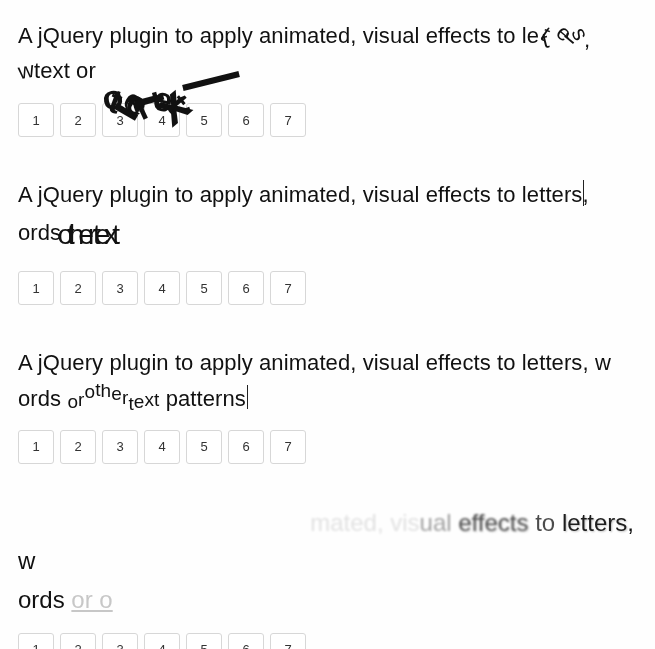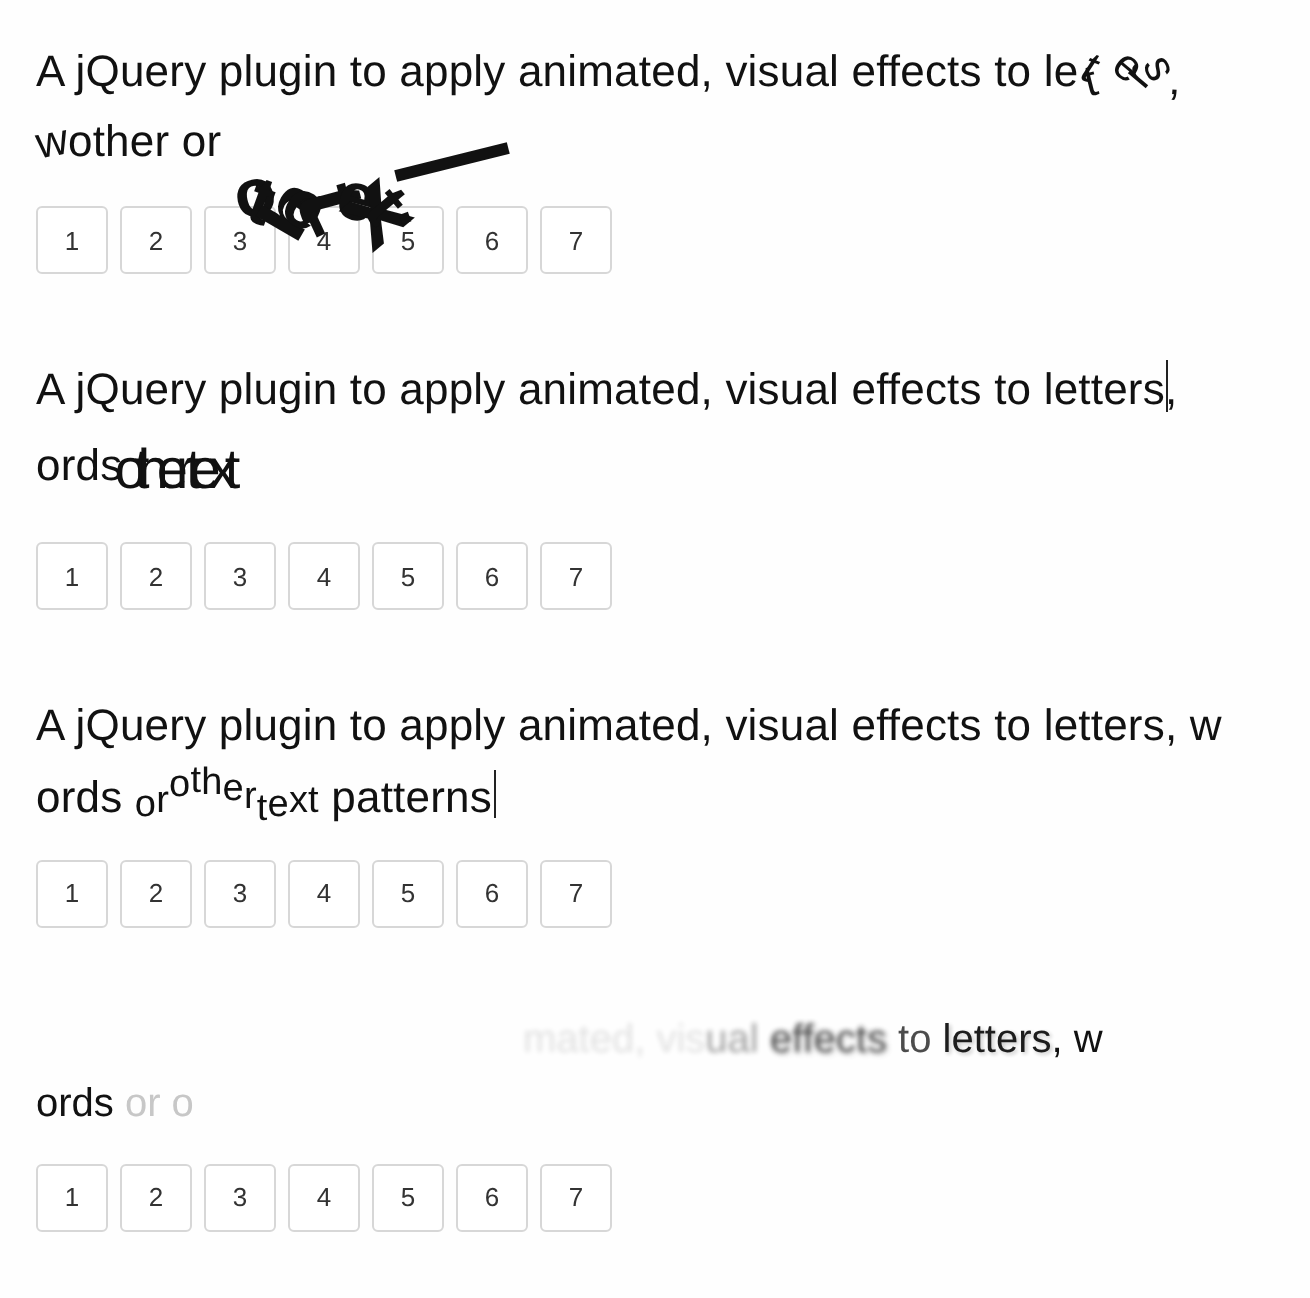--- a/index.html
+++ b/index.html
@@ -109,39 +109,39 @@
   .cursor-line3 {
     display:inline-block;
     width:1px;
     height:24px;
     background:#222;
     vertical-align:-3px;
     margin-left:1px;
   }
 
   
-  .b4-line { font-size:20px; line-height:1.6; max-width:620px; margin-bottom:14px;}
+  .b4-line { font-size:24px; line-height:1.6; max-width:620px; margin-bottom:14px;}
   .fade0 { opacity:0; }
   .fade1 { opacity:0.12; }
   .fade3 { opacity:0.4; }
   .fade5 { opacity:0.75; }
   .fade6 { opacity:0.95; }
   .blur  { filter: blur(1.2px); }
   .shadow{ text-shadow: 1px 1px 2px rgba(0,0,0,0.25);}
   .b4-2nd span { display:inline;}
-  .b4-grey { color:#c7c7c7;}
+  .b4-grey { color:#c7c7c7;text-decoration:underline;}
   .b4-hide { opacity:0;}
 </style>
 </head>
 <body>
 
 <div class="block">
   <div class="line">
     <span>A jQuery plugin to apply animated, visual effects to le</span><span class="b1-eff"><span class="b1-e1">t</span><span class="b1-e2">t</span><span class="b1-e3">e</span><span class="b1-e4">r</span><span class="b1-e5">s</span><span class="b1-e6">,</span></span><br>
-    <span class="b1-2nd"><span class="b1-w1">w</span></span><span>other or</span>
+    <span class="b1-2nd"><span class="b1-w1">w</span></span><span>text or</span>
     <span class="b1-clump-wrap">
       <span class="b1-clump">
         <span class="b1-c1">o</span>
         <span class="b1-c2">t</span>
         <span class="b1-c3">h</span>
         <span class="b1-c4">e</span>
         <span class="b1-c5">r</span>
         <span class="b1-c6">t</span>
         <span class="b1-c7">e</span>
         <span class="b1-c8">x</span>

